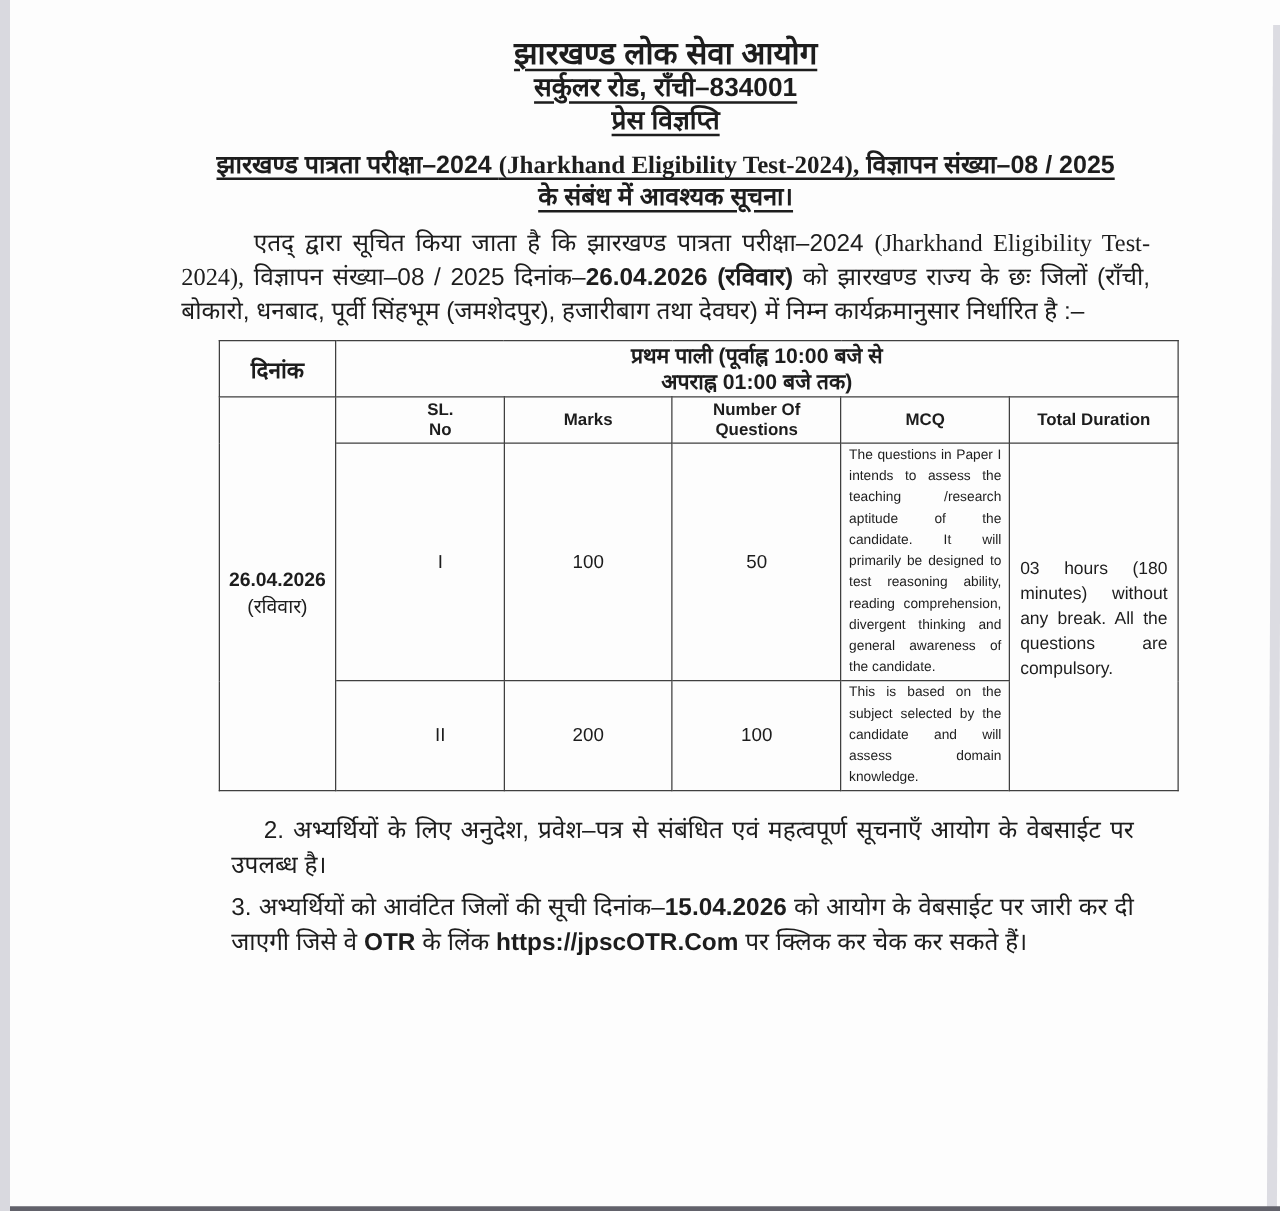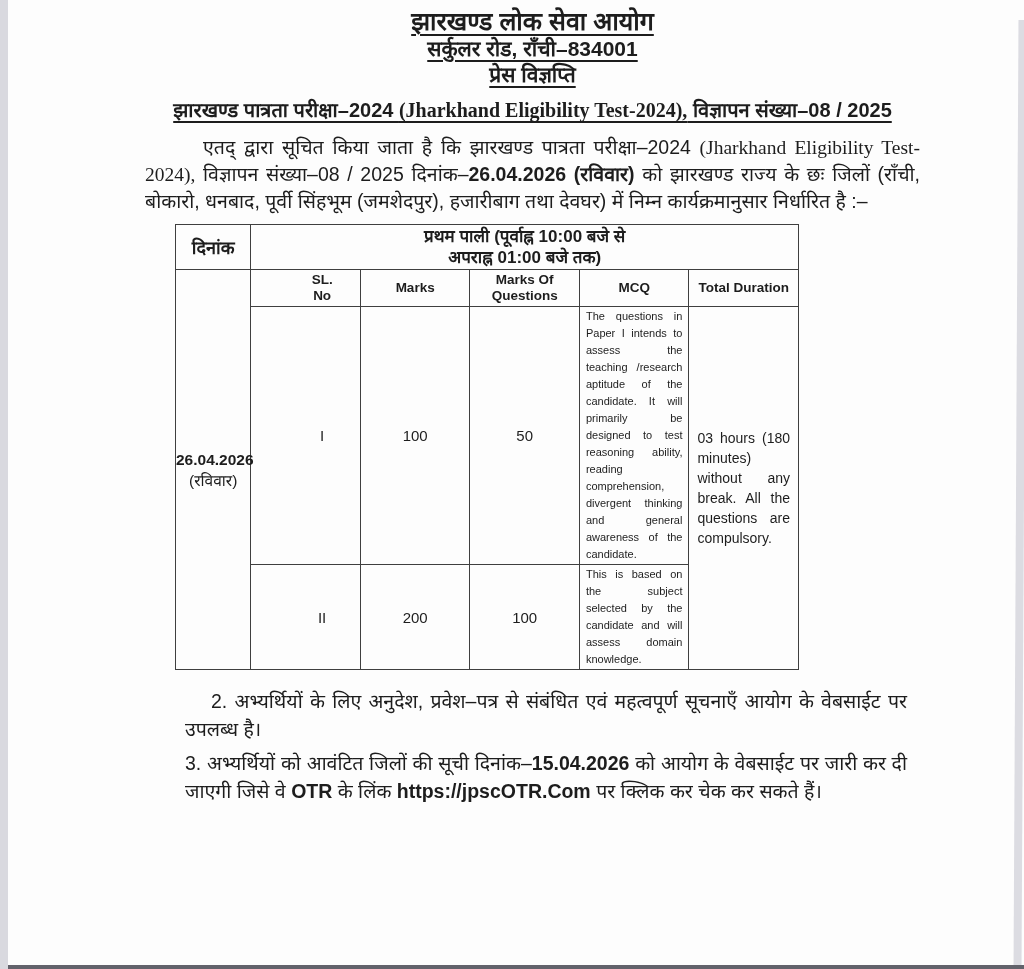--- a/index.html
+++ b/index.html
@@ -9,39 +9,39 @@
     background: #fdfdfd;
     font-family: "Liberation Sans", "DejaVu Sans", sans-serif;
     color: #1d1d1d;
     overflow: hidden;
   }
   
   .edge-left   { position: absolute; left: 0; top: 0; width: 8px; height: 969px; background: #d9d9df; }
   .edge-right  { position: absolute; right: 0; top: 20px; width: 8px; height: 949px; background: #dcdce2; transform: skewX(-0.3deg); }
   .edge-bottom { position: absolute; left: 8px; bottom: 0; width: 1016px; height: 4px; background: #62626b; }
 
-  .content { position: absolute; left: 145px; top: 6px; width: 775px; }
+  .content { position: absolute; left: 145px; top: 28px; width: 775px; }
 
   .letterhead { text-align: center; }
   .lh-org  { font-size: 25px; font-weight: bold; line-height: 30px; }
   .lh-addr { font-size: 21px; font-weight: bold; line-height: 26px; }
   .lh-type { font-size: 21px; font-weight: bold; line-height: 26px; }
   .u { text-decoration: underline; text-underline-offset: 4px; text-decoration-thickness: 1.5px; }
 
   .doc-title { text-align: center; margin-top: 9px; font-weight: bold; font-size: 20px; line-height: 26px; }
   .doc-title .latin { font-family: "Liberation Serif", "DejaVu Serif", serif; }
 
   .intro { margin-top: 11px; font-size: 19.5px; line-height: 27px; text-align: justify; text-indent: 58px; }
   .intro .latin { font-family: "Liberation Serif", "DejaVu Serif", serif; }
   .b { font-weight: bold; }
 
   table.schedule {
     border-collapse: collapse;
     margin-top: 9px; margin-left: 30px;
-    width: 624px; table-layout: fixed;
+    width: 768px; table-layout: fixed;
   }
   table.schedule td { border: 1.5px solid #3f3f3f; vertical-align: middle; }
   td.c-date  { width: 12.1%; }
   td.c-sl    { width: 12.6%; padding-left: 33px; }
   td.c-marks { width: 9.5%; }
   td.c-num   { width: 13.1%; }
   td.c-mcq   { width: 29.9%; }
   td.c-dur   { width: 22.8%; }
   .hd-hindi { font-weight: bold; font-size: 18px; text-align: center; }
   .row-shift td { height: 45px; }
@@ -70,40 +70,41 @@
 <div class="content">
 
   <div class="letterhead">
     <div class="lh-org"><span class="u">झारखण्ड लोक सेवा आयोग</span></div>
     <div class="lh-addr"><span class="u">सर्कुलर रोड, राँची–834001</span></div>
     <div class="lh-type"><span class="u">प्रेस विज्ञप्ति</span></div>
   </div>
 
   <div class="doc-title">
     <span class="u"><span>झारखण्ड पात्रता परीक्षा–2024 </span><span class="latin">(Jharkhand Eligibility Test-2024),</span><span> विज्ञापन संख्या–08 / 2025</span></span><br>
+    <span class="u">के संबंध में आवश्यक सूचना।</span>
   </div>
 
   <p class="intro"><span>एतद् द्वारा सूचित किया जाता है कि झारखण्ड पात्रता परीक्षा–2024 </span><span class="latin">(Jharkhand Eligibility Test-2024),</span><span> विज्ञापन संख्या–08 / 2025 दिनांक–</span><span class="b">26.04.2026 (रविवार)</span><span> को झारखण्ड राज्य के छः जिलों (राँची, बोकारो, धनबाद, पूर्वी सिंहभूम (जमशेदपुर), हजारीबाग तथा देवघर) में निम्न कार्यक्रमानुसार निर्धारित है :–</span></p>
 
   <table class="schedule">
     <tbody>
         <tr class="row-shift">
       <td class="c-date hd-hindi">दिनांक</td>
       <td colspan="5" class="hd-hindi shift-cell">प्रथम पाली (पूर्वाह्न 10:00 बजे से
 अपराह्न 01:00 बजे तक)</td>
     </tr>
     <tr class="row-cols">
       <td rowspan="3" class="c-date date-val">
         <span class="d">26.04.2026</span><br>
         <span>(रविवार)</span>
       </td>
       <td class="c-sl hd-en">SL.
 No</td>
       <td class="c-marks hd-en">Marks</td>
-      <td class="c-num hd-en">Marks Of
+      <td class="c-num hd-en">Number Of
 Questions</td>
       <td class="c-mcq hd-en">MCQ</td>
       <td class="c-dur hd-en">Total Duration</td>
     </tr>
     <tr class="row-p1">
       <td class="c-sl cell-center">I</td>
       <td class="c-marks cell-center">100</td>
       <td class="c-num cell-center">50</td>
       <td class="c-mcq cell-mcq">The questions in Paper I intends to assess the teaching /research aptitude of the candidate. It will primarily be designed to test reasoning ability, reading comprehension, divergent thinking and general awareness of the candidate.</td>
       <td rowspan="2" class="c-dur cell-dur">03 hours (180 minutes) without any break. All the questions are compulsory.</td>

